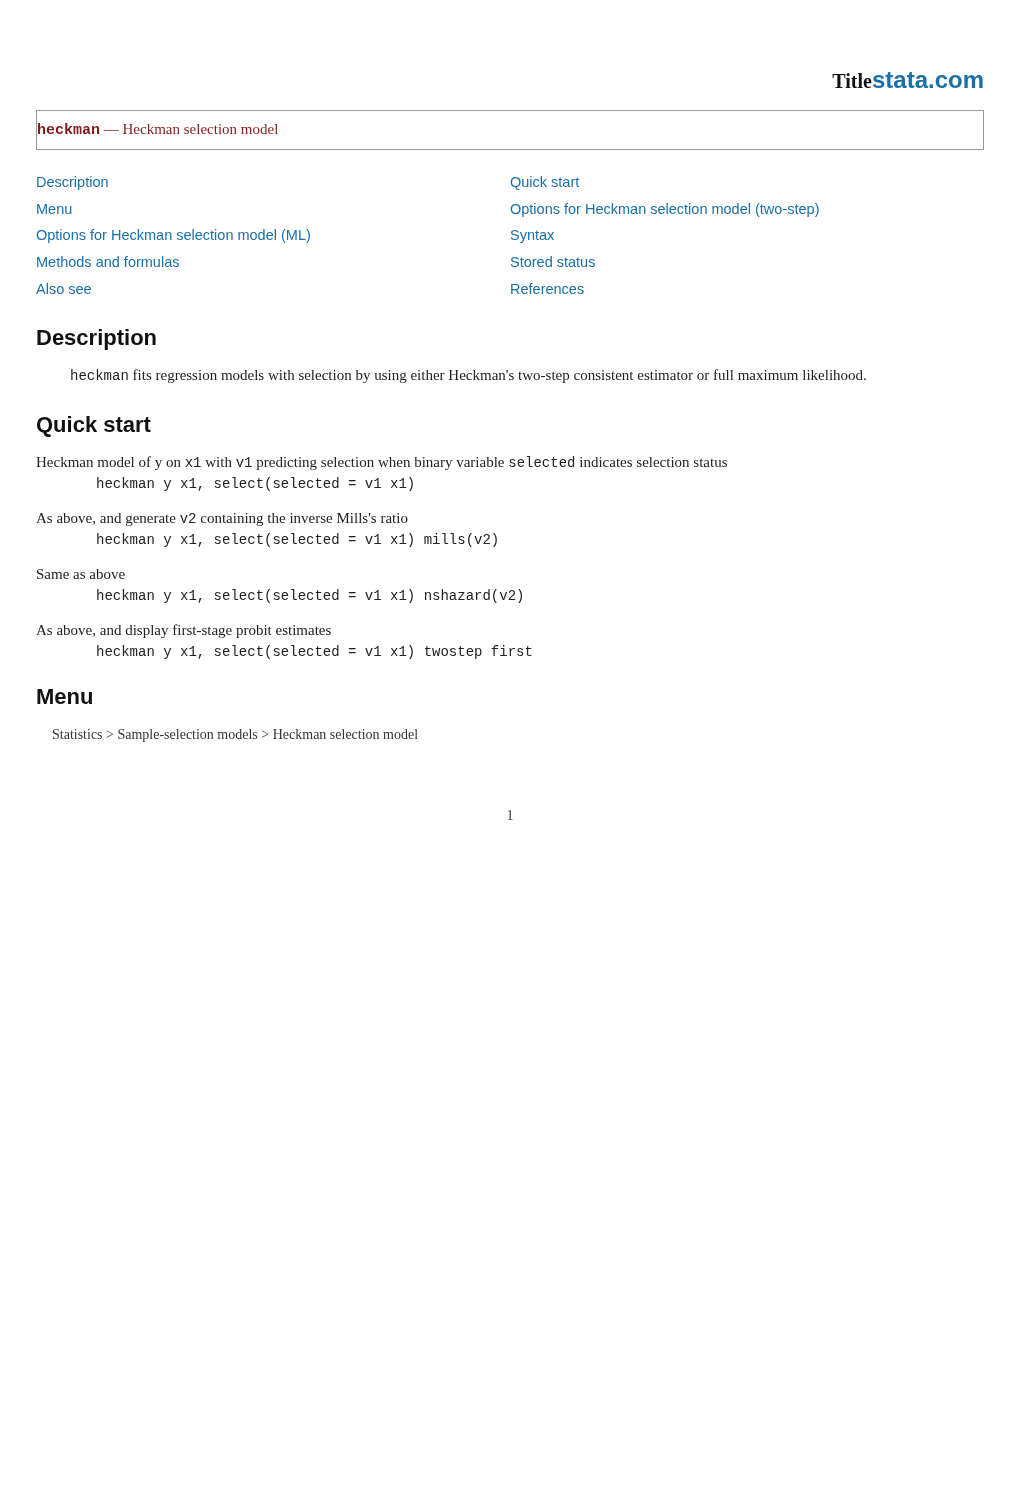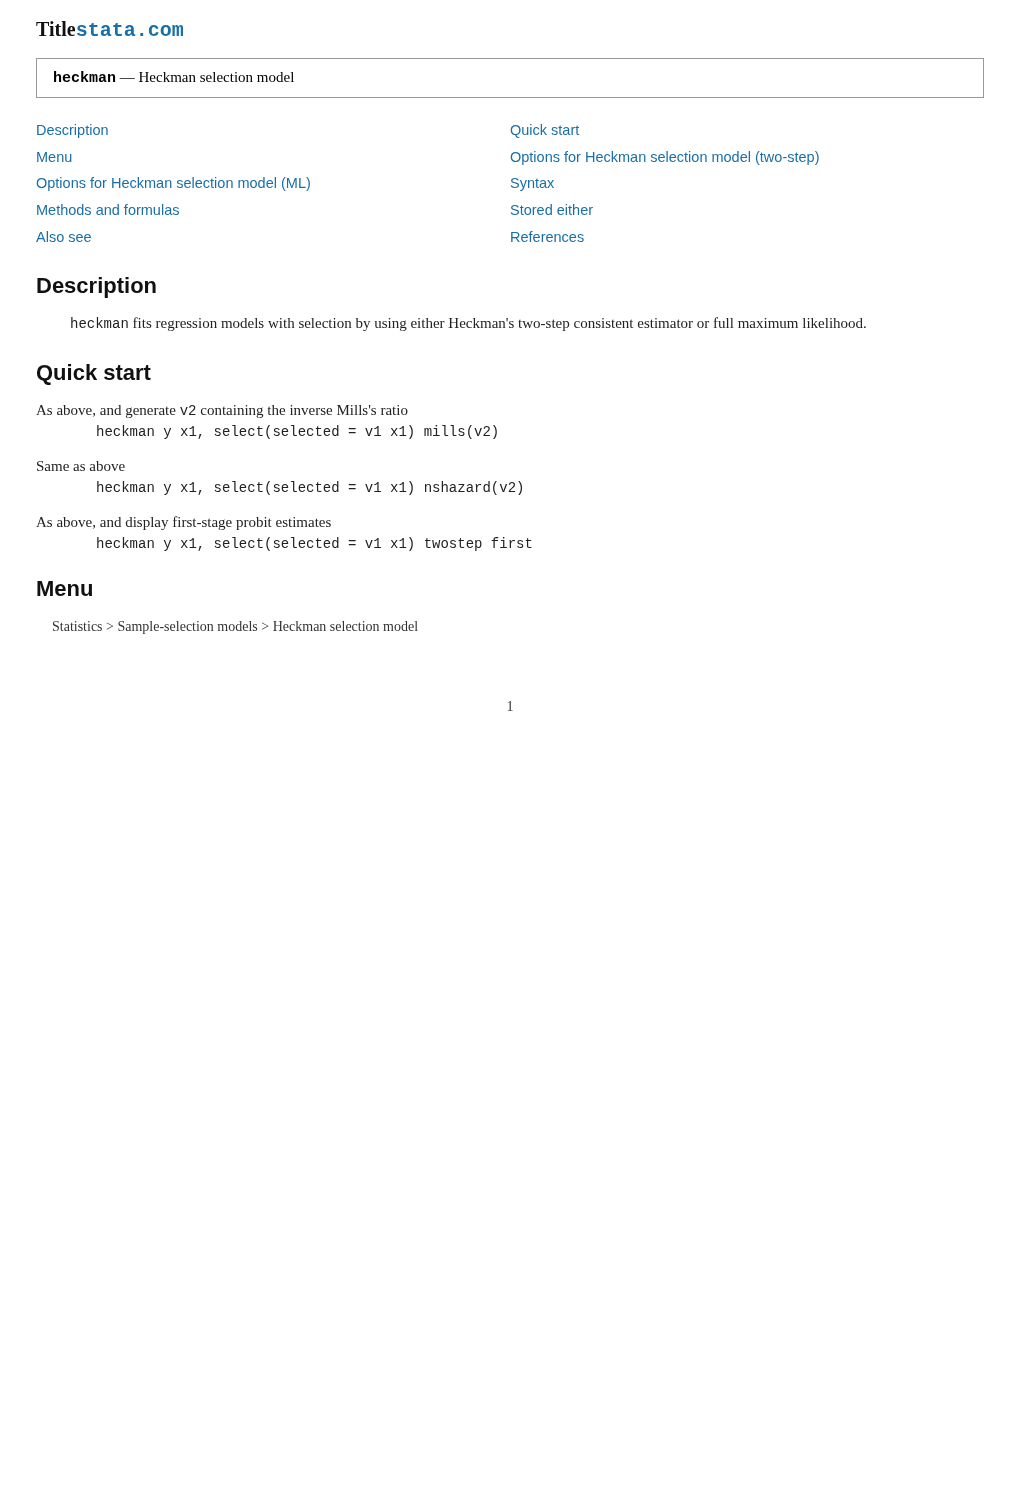--- a/index.html
+++ b/index.html
@@ -9,46 +9,47 @@
       color: #222;
       background: #fff;
       width: 1020px;
       min-height: 1492px;
       padding: 0;
     }
 
     
     .page-header {
       display: flex;
-      justify-content: flex-start;
+      justify-content: flex-end;
       align-items: baseline;
       padding: 18px 36px 8px 36px;
       border-bottom: none;
     }
     .page-header-title {
       font-family: Georgia, serif;
       font-size: 20px;
       font-weight: bold;
       color: #111;
     }
     .page-header-link {
-      font-family: Liberation Mono, monospace;
-      font-size: 20px;
+      font-family: Liberation Sans, sans-serif;
+      font-size: 24px;
       font-weight: bold;
       color: #1a6fa8;
       text-decoration: none;
+      margin-top: 48px;
     }
 
     
     .title-box {
       border: 1px solid #999;
       margin: 8px 36px 20px 36px;
-      padding: 10px 16px;
-      font-size: 15px;
-      color: #000000;
+      padding: 10px 0;
+      font-size: 15px;
+      color: #7f1d1d;
     }
     .title-box .cmd {
       font-family: 'Courier New', Courier, monospace;
       font-weight: bold;
     }
 
     
     .toc-area {
       display: flex;
       margin: 10px 36px 24px 36px;
@@ -152,38 +153,44 @@
     <a class="toc-link" href="#description">Description</a>
     <a class="toc-link" href="#menu">Menu</a>
     <a class="toc-link" href="#options-ml">Options for Heckman selection model (ML)</a>
     <a class="toc-link" href="#methods">Methods and formulas</a>
     <a class="toc-link" href="#also-see">Also see</a>
   </div>
   <div class="toc-col">
     <a class="toc-link" href="#quick-start">Quick start</a>
     <a class="toc-link" href="#options-two-step">Options for Heckman selection model (two-step)</a>
     <a class="toc-link" href="#syntax">Syntax</a>
-    <a class="toc-link" href="#stored-results">Stored either</a>
+    <a class="toc-link" href="#stored-results">Stored status</a>
     <a class="toc-link" href="#references">References</a>
   </div>
 </div>
 
 <div class="content">
 
   <div id="description">
     <h2 class="section-heading">Description</h2>
     <p class="desc-para">
       <span class="inline-code">heckman</span>
       <span> fits regression models with selection by using either Heckman's two-step consistent estimator or full maximum likelihood.</span>
     </p>
   </div>
 
   <div id="quick-start" style="margin-top: 20px;">
     <h2 class="section-heading">Quick start</h2>
 
+    <div class="qs-item">
+      <p class="qs-text">
+        Heckman model of y on <span class="inline-code">x1</span> with <span class="inline-code">v1</span> predicting selection when binary variable <span class="inline-code">selected</span> indicates selection status
+      </p>
+      <code class="qs-code">heckman y x1, select(selected = v1 x1)</code>
+    </div>
 
     <div class="qs-item">
       <p class="qs-text">
         As above, and generate <span class="inline-code">v2</span> containing the inverse Mills's ratio
       </p>
       <code class="qs-code">heckman y x1, select(selected = v1 x1) mills(v2)</code>
     </div>
 
     <div class="qs-item">
       <p class="qs-text">Same as above</p>

